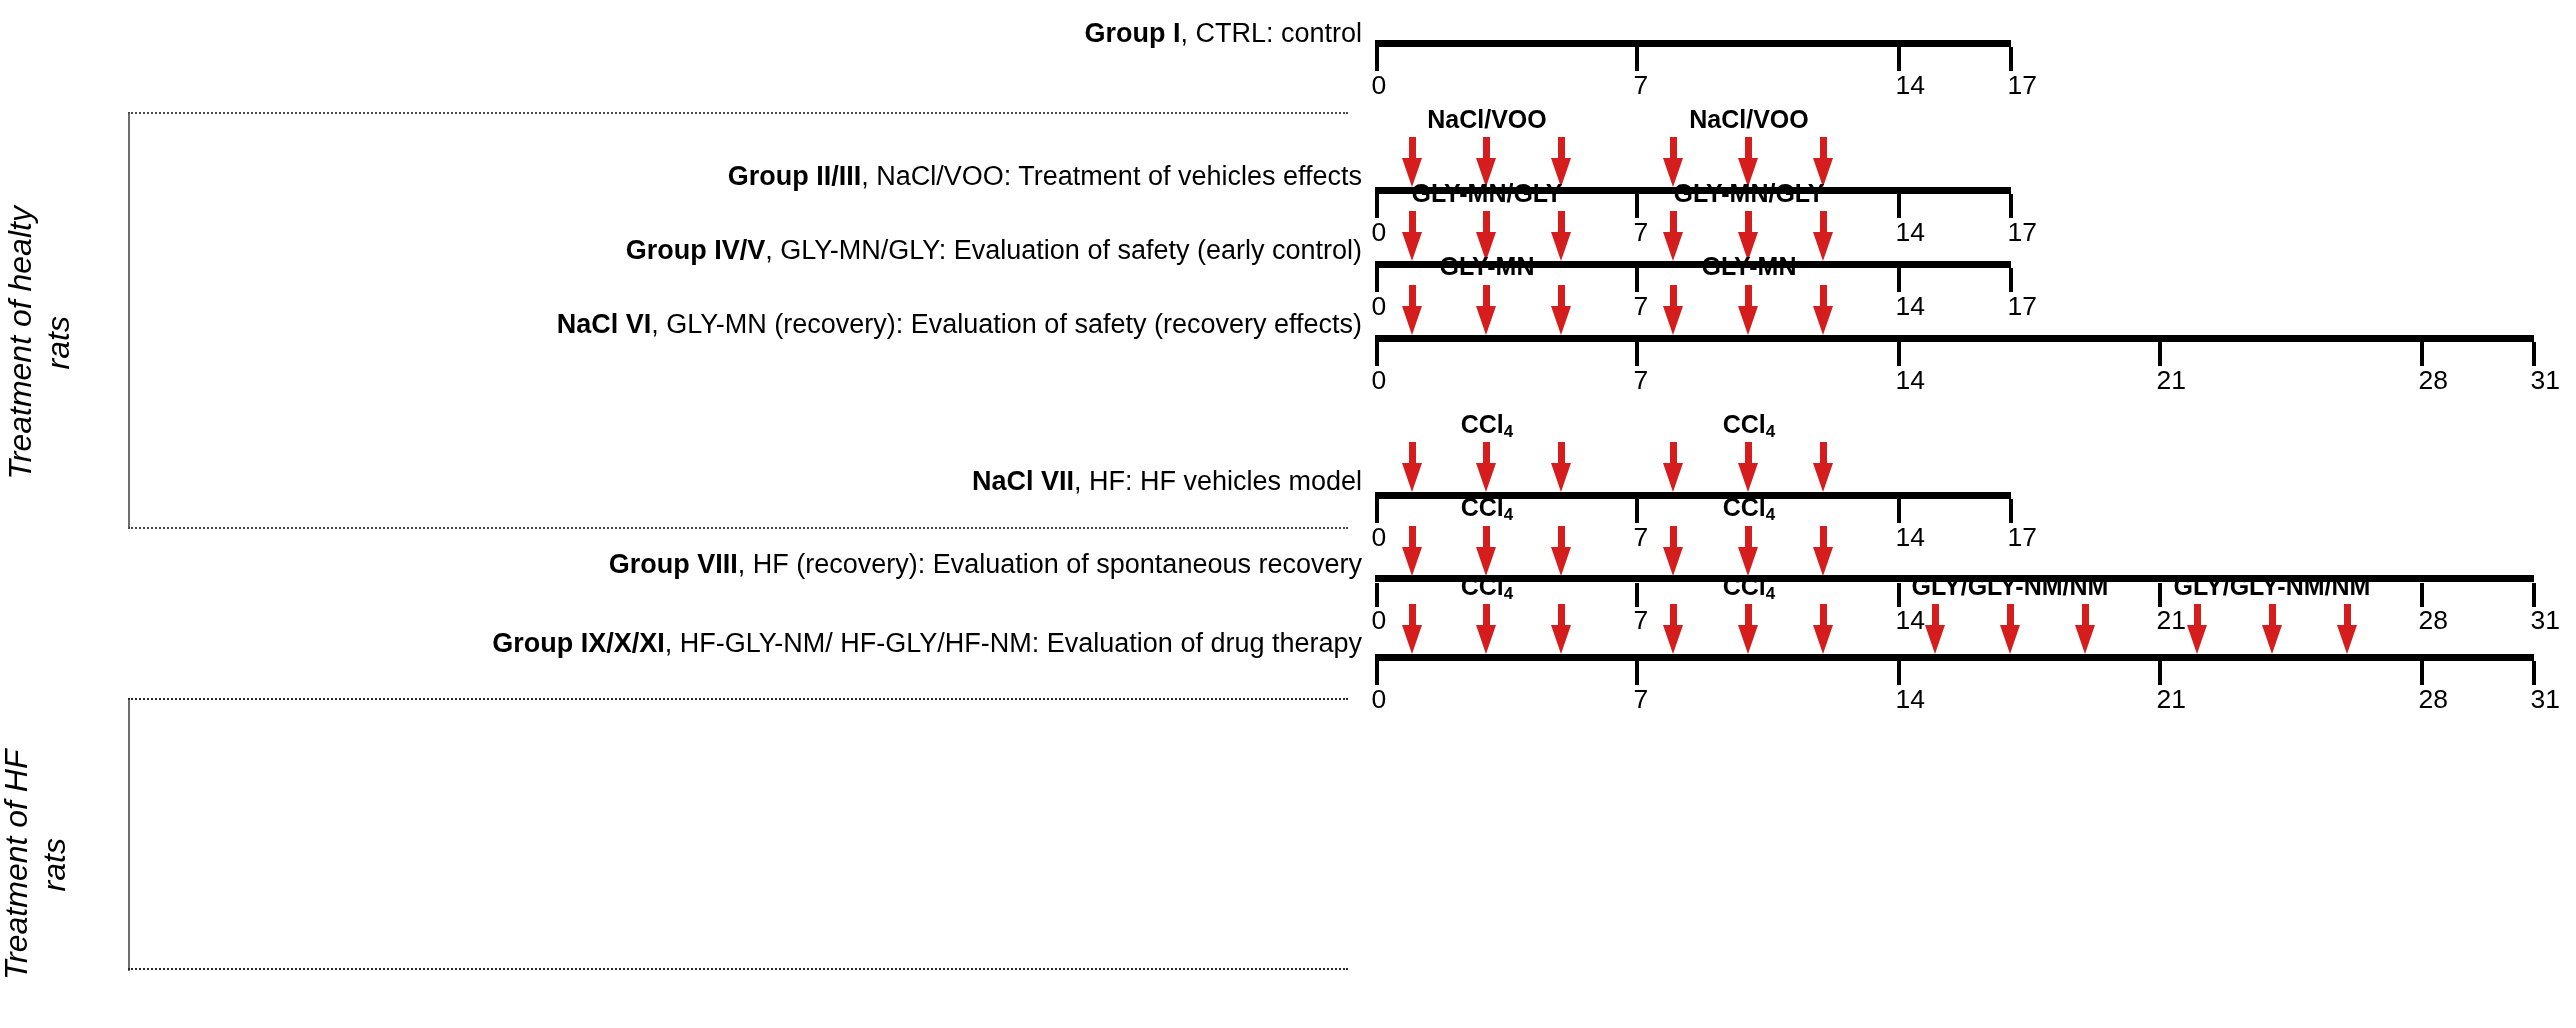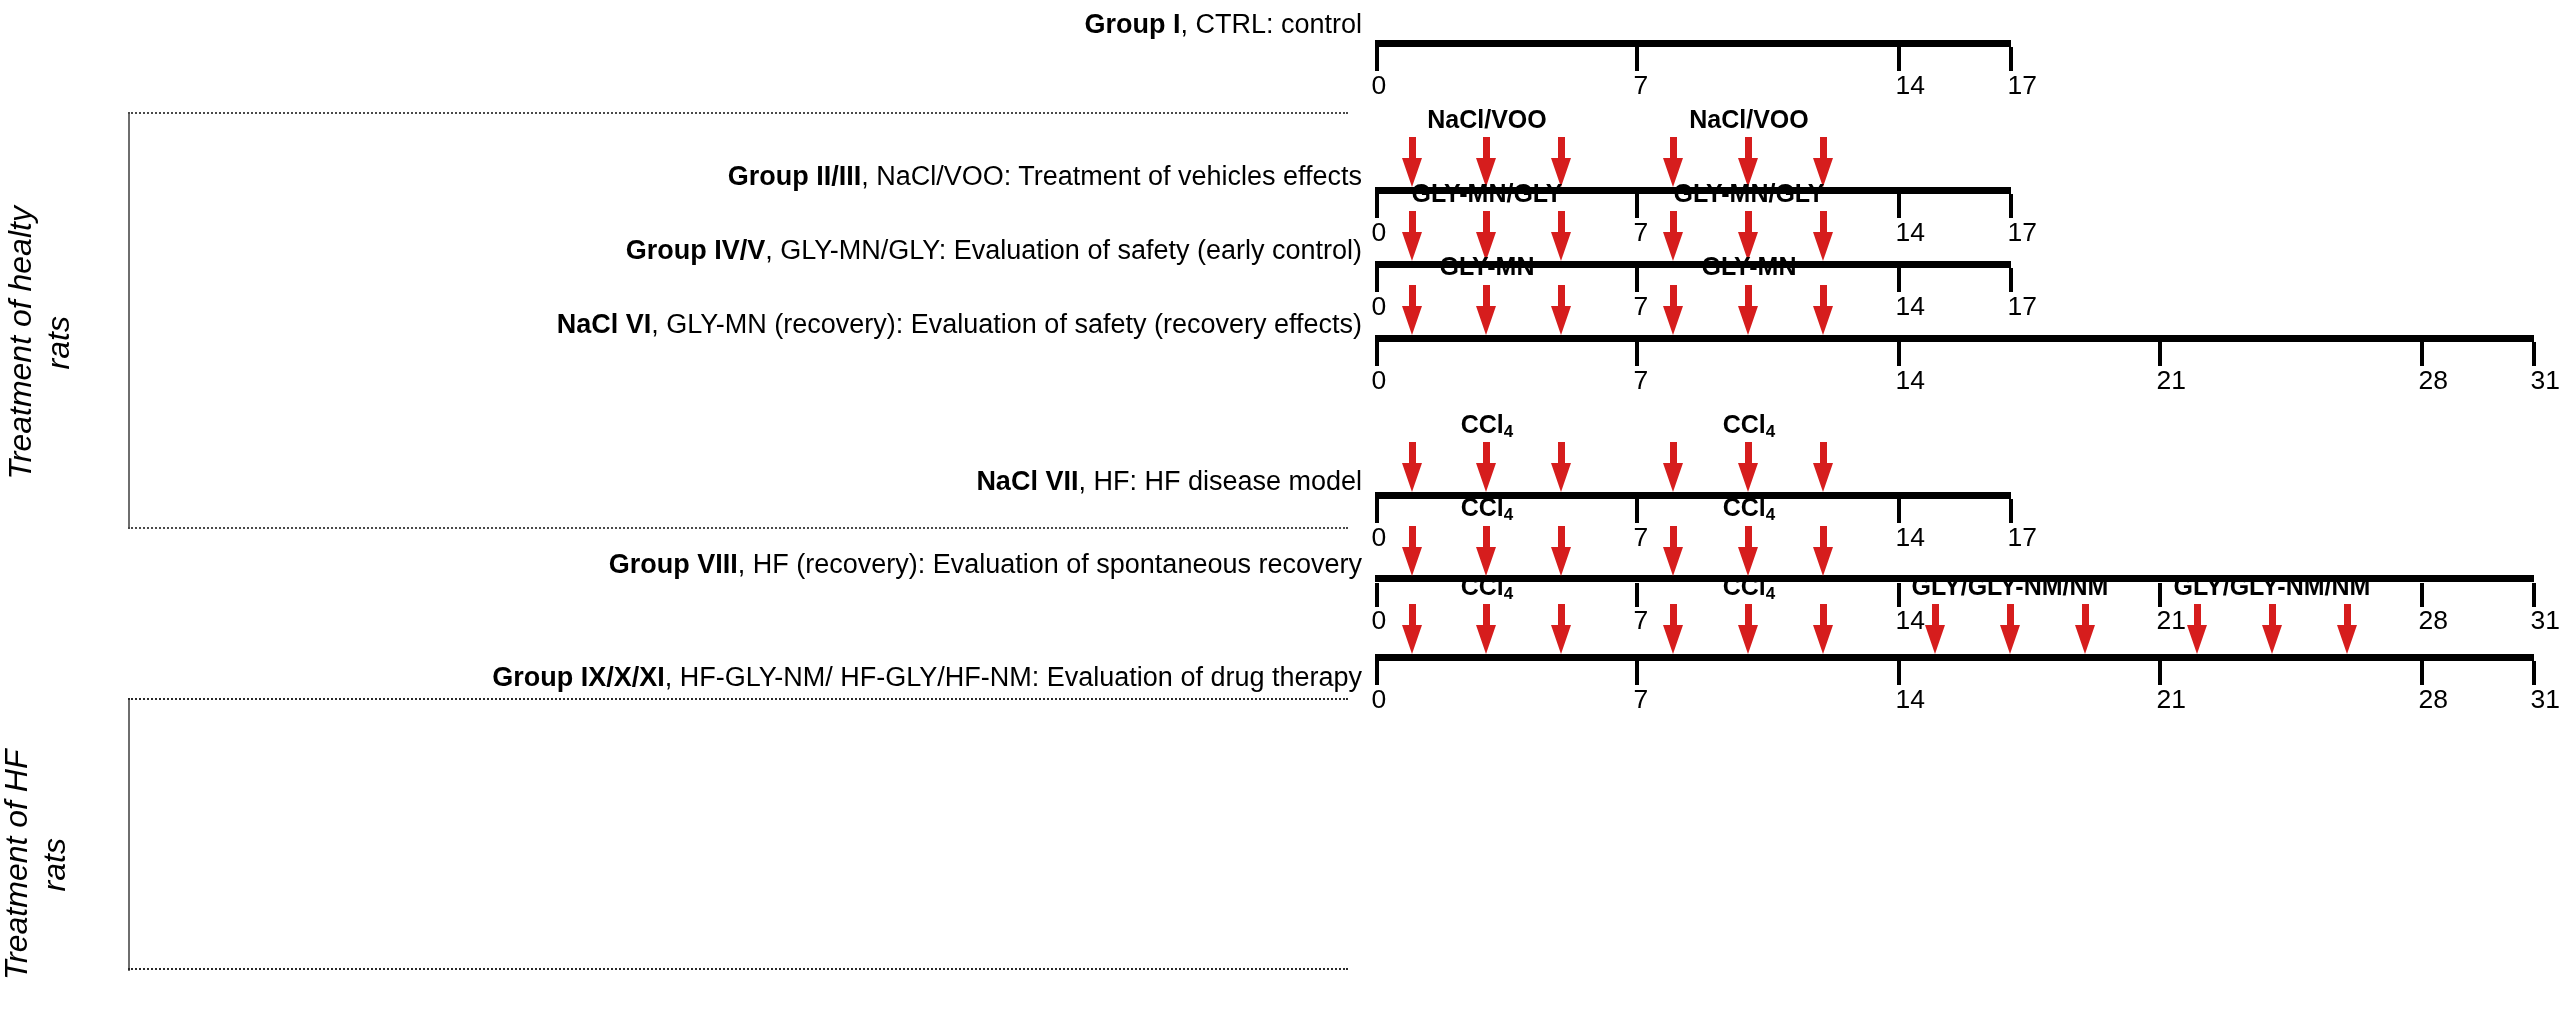--- a/index.html
+++ b/index.html
@@ -65,21 +65,21 @@
   <div>rats</div>
 </div>
 
 <div class="side-caption rot" style="left:-189px;top:827px;">
   <div>Treatment of HF</div>
   <div>rats</div>
 </div>
 
 <div id="rows-host">
     <div class="row" style="top: 0px;">
-      <div class="glabel" style="top: 11px;"><b>Group I</b><span>, CTRL: control</span></div>
+      <div class="glabel" style="top: 20px;"><b>Group I</b><span>, CTRL: control</span></div>
       <div class="axis" style="left: 1375px; top: 40px; width: 636px;"></div>
       <div class="tick" style="left: 1375px; top: 47px;"></div>
       <div class="tlab" style="left: 1373px; top: 72px;">0</div>
       <div class="tick" style="left: 1635px; top: 47px;"></div>
       <div class="tlab" style="left: 1635px; top: 72px;">7</div>
       <div class="tick" style="left: 1897px; top: 47px;"></div>
       <div class="tlab" style="left: 1897px; top: 72px;">14</div>
       <div class="tick" style="left: 2009px; top: 47px;"></div>
       <div class="tlab" style="left: 2009px; top: 72px;">17</div>
     </div>
@@ -195,21 +195,21 @@
         <div class="head"></div>
       </div>
       <div class="arrow" style="left: 1813px; top: 285px;">
         <div class="shaft"></div>
         <div class="head"></div>
       </div>
       <div class="dose" style="left: 1487px; top: 254px;">GLY-MN</div>
       <div class="dose" style="left: 1749px; top: 254px;">GLY-MN</div>
     </div>
     <div class="row" style="top: 0px;">
-      <div class="glabel" style="top: 468px;"><b>NaCl VII</b><span>, HF: HF disease model</span></div>
+      <div class="glabel" style="top: 468px;"><b>NaCl VII</b><span>, HF: HF vehicles model</span></div>
       <div class="axis" style="left: 1375px; top: 492px; width: 636px;"></div>
       <div class="tick" style="left: 1375px; top: 499px;"></div>
       <div class="tlab" style="left: 1373px; top: 524px;">0</div>
       <div class="tick" style="left: 1635px; top: 499px;"></div>
       <div class="tlab" style="left: 1635px; top: 524px;">7</div>
       <div class="tick" style="left: 1897px; top: 499px;"></div>
       <div class="tlab" style="left: 1897px; top: 524px;">14</div>
       <div class="tick" style="left: 2009px; top: 499px;"></div>
       <div class="tlab" style="left: 2009px; top: 524px;">17</div>
       <div class="arrow" style="left: 1402px; top: 442px;">
@@ -275,21 +275,21 @@
         <div class="head"></div>
       </div>
       <div class="arrow" style="left: 1813px; top: 526px;">
         <div class="shaft"></div>
         <div class="head"></div>
       </div>
       <div class="dose" style="left: 1487px; top: 495px;"><span>CCl</span><sub>4</sub></div>
       <div class="dose" style="left: 1749px; top: 495px;"><span>CCl</span><sub>4</sub></div>
     </div>
     <div class="row" style="top: 0px;">
-      <div class="glabel" style="top: 664px;"><b>Group IX/X/XI</b><span>, HF-GLY-NM/ HF-GLY/HF-NM: Evaluation of drug therapy</span></div>
+      <div class="glabel" style="top: 630px;"><b>Group IX/X/XI</b><span>, HF-GLY-NM/ HF-GLY/HF-NM: Evaluation of drug therapy</span></div>
       <div class="axis" style="left: 1375px; top: 654px; width: 1159px;"></div>
       <div class="tick" style="left: 1375px; top: 661px;"></div>
       <div class="tlab" style="left: 1373px; top: 686px;">0</div>
       <div class="tick" style="left: 1635px; top: 661px;"></div>
       <div class="tlab" style="left: 1635px; top: 686px;">7</div>
       <div class="tick" style="left: 1897px; top: 661px;"></div>
       <div class="tlab" style="left: 1897px; top: 686px;">14</div>
       <div class="tick" style="left: 2158px; top: 661px;"></div>
       <div class="tlab" style="left: 2158px; top: 686px;">21</div>
       <div class="tick" style="left: 2420px; top: 661px;"></div>

